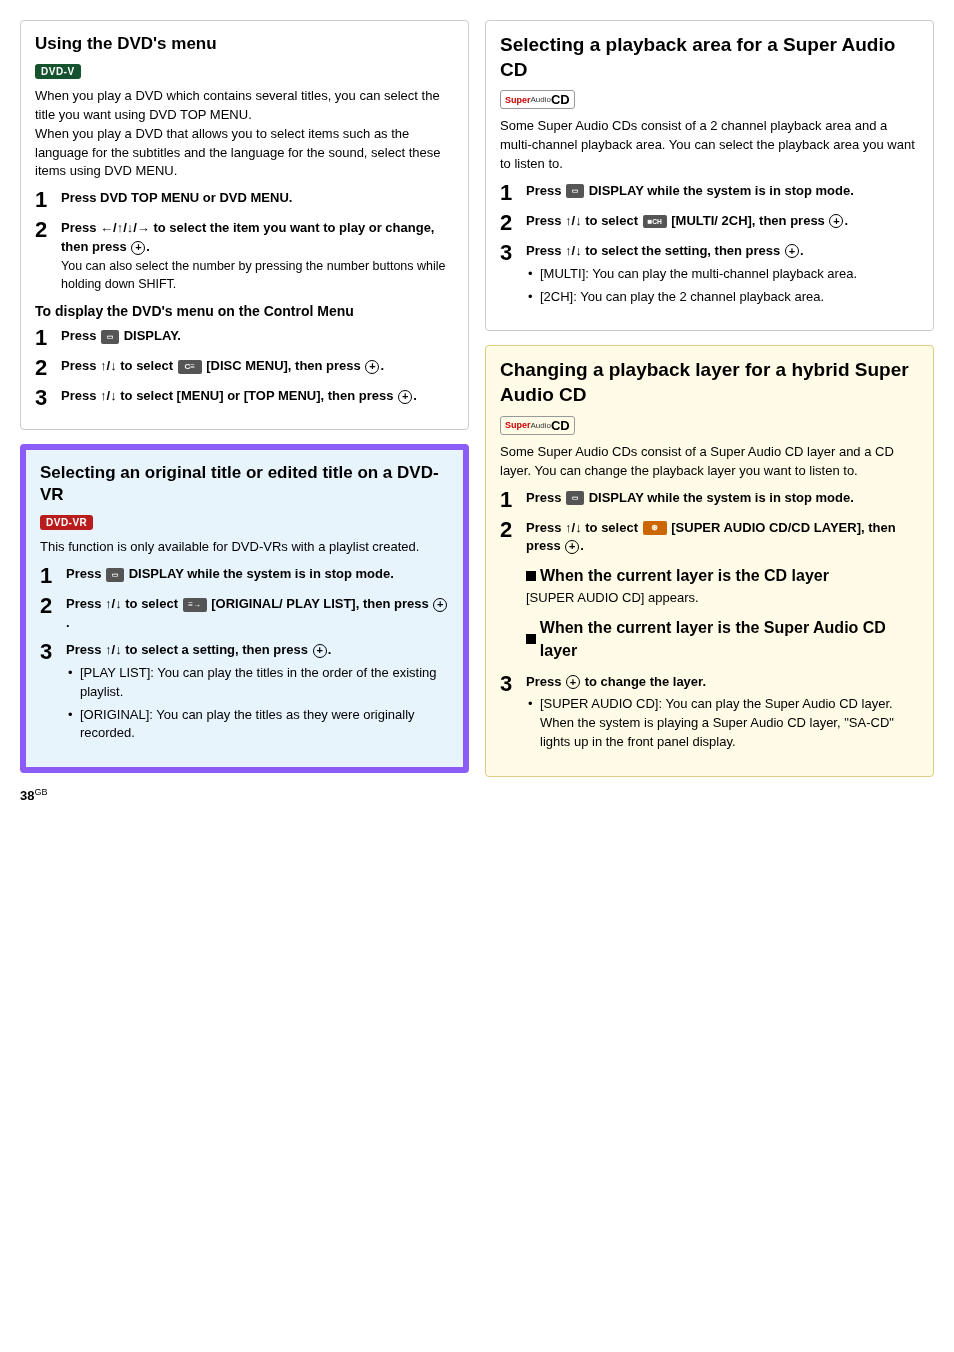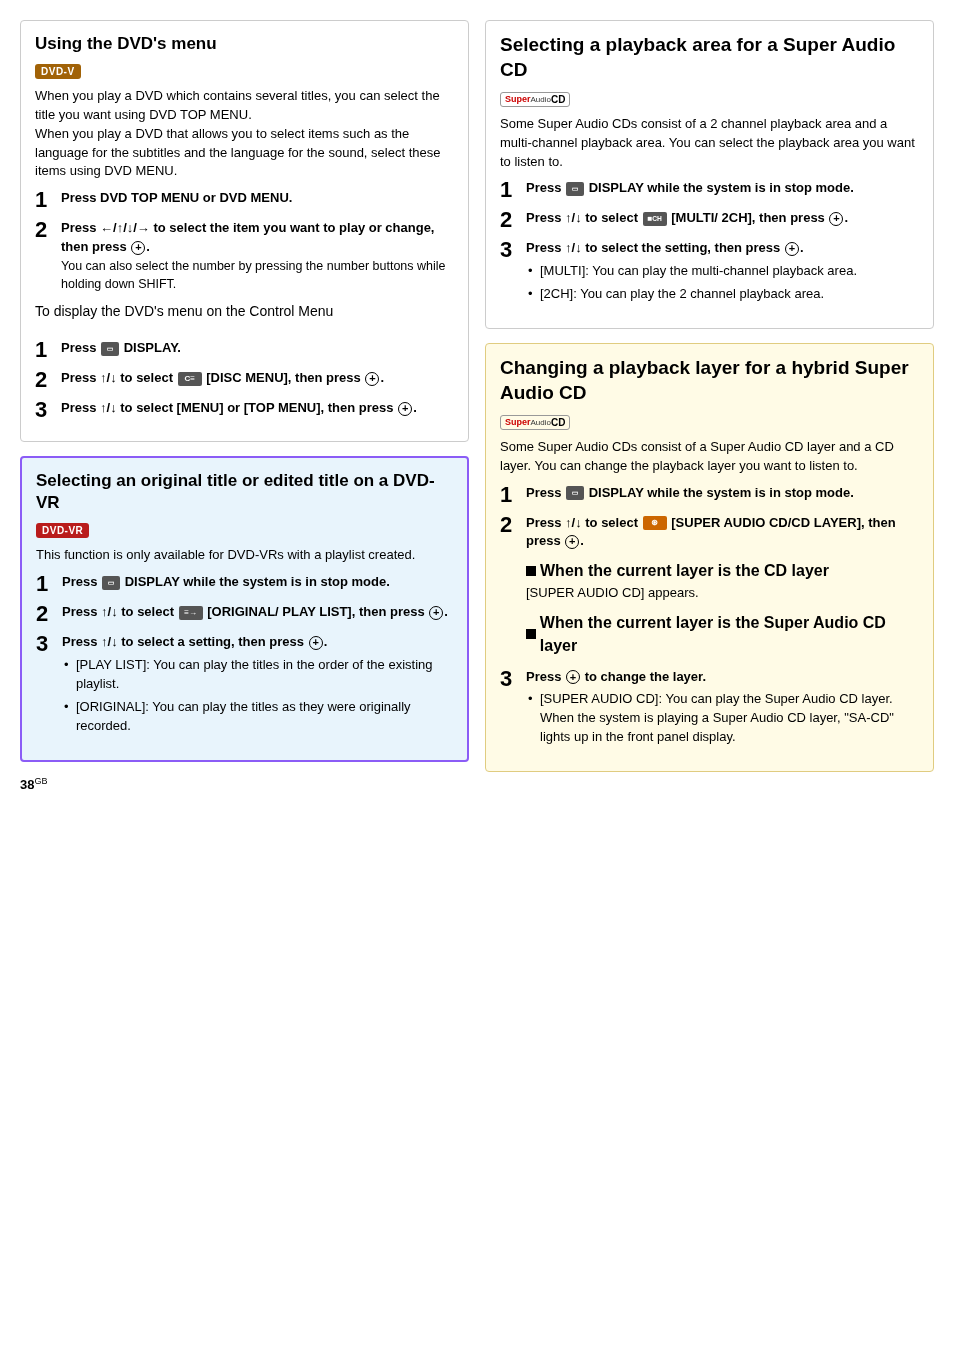--- a/index.html
+++ b/index.html
@@ -22,21 +22,21 @@
     .right-col { grid-column: 2; }
 
     .section {
       border: 1px solid #ccc;
       border-radius: 4px;
       padding: 12px 14px;
       margin-bottom: 14px;
     }
     .section-highlight {
       background: #e8f4fc;
-      border: 2px solid #8b5cf6;
+      border: 6px solid #8b5cf6;
     }
     .section-yellow {
       background: #fffbe6;
       border: 1px solid #e0cc80;
     }
 
     .section-title {
       font-size: 17px;
       font-weight: bold;
       color: #000;
@@ -54,21 +54,21 @@
     .badge {
       display: inline-block;
       padding: 2px 6px;
       border-radius: 3px;
       font-size: 10px;
       font-weight: bold;
       margin-bottom: 8px;
       letter-spacing: 0.5px;
     }
     .badge-dvd-v {
-      background: #a16207;
+      background: #14532d;
       color: #fff;
     }
     .badge-dvd-vr {
       background: #b91c1c;
       color: #fff;
     }
 
     p { margin-bottom: 6px; line-height: 1.45; }
 
     .steps-list {
@@ -93,23 +93,23 @@
       flex: 1;
       line-height: 1.45;
     }
     .step-content strong { font-weight: bold; }
     .sub-note {
       margin-left: 0;
       font-size: 12.5px;
     }
 
     .sub-section-title {
-      font-weight: normal;
+      font-weight: bold;
       font-size: 14px;
-      margin: 10px 0 20px 0;
+      margin: 10px 0 8px 0;
     }
 
     .bullet-list {
       list-style: none;
       padding-left: 0;
       margin: 4px 0;
     }
     .bullet-list li {
       padding-left: 14px;
       position: relative;
@@ -193,21 +193,21 @@
       align-items: center;
       border: 1.5px solid #999;
       border-radius: 3px;
       padding: 1px 4px;
       margin-bottom: 8px;
       gap: 0;
       font-size: 10px;
     }
     .sa-badge .sa { color: #c00; font-weight: bold; font-size: 9px; }
     .sa-badge .audio { font-size: 8px; color: #333; vertical-align: super; }
-    .sa-badge .cd { font-weight: bold; font-size: 10px; }
+    .sa-badge .cd { font-weight: bold; font-size: 13px; }
   </style>
 </head>
 <body>
 
 <div class="page-layout">
 
   <div class="left-col">
 
     <div class="section">
       <div class="section-title">Using the DVD's menu</div>

